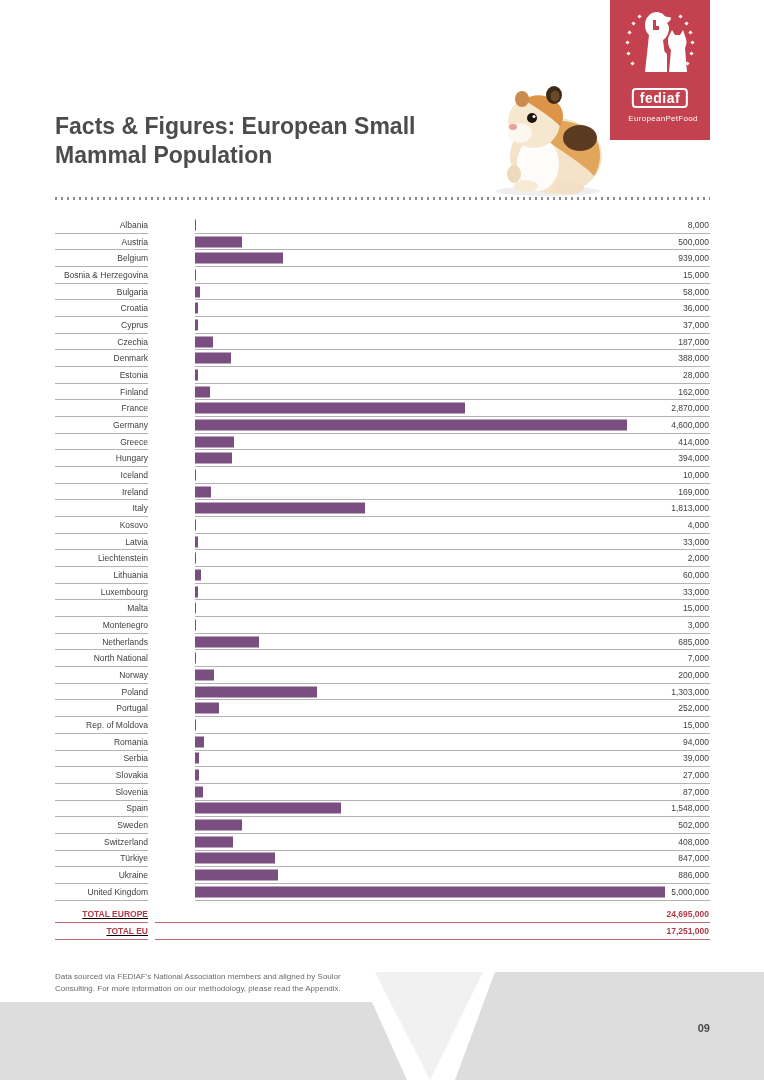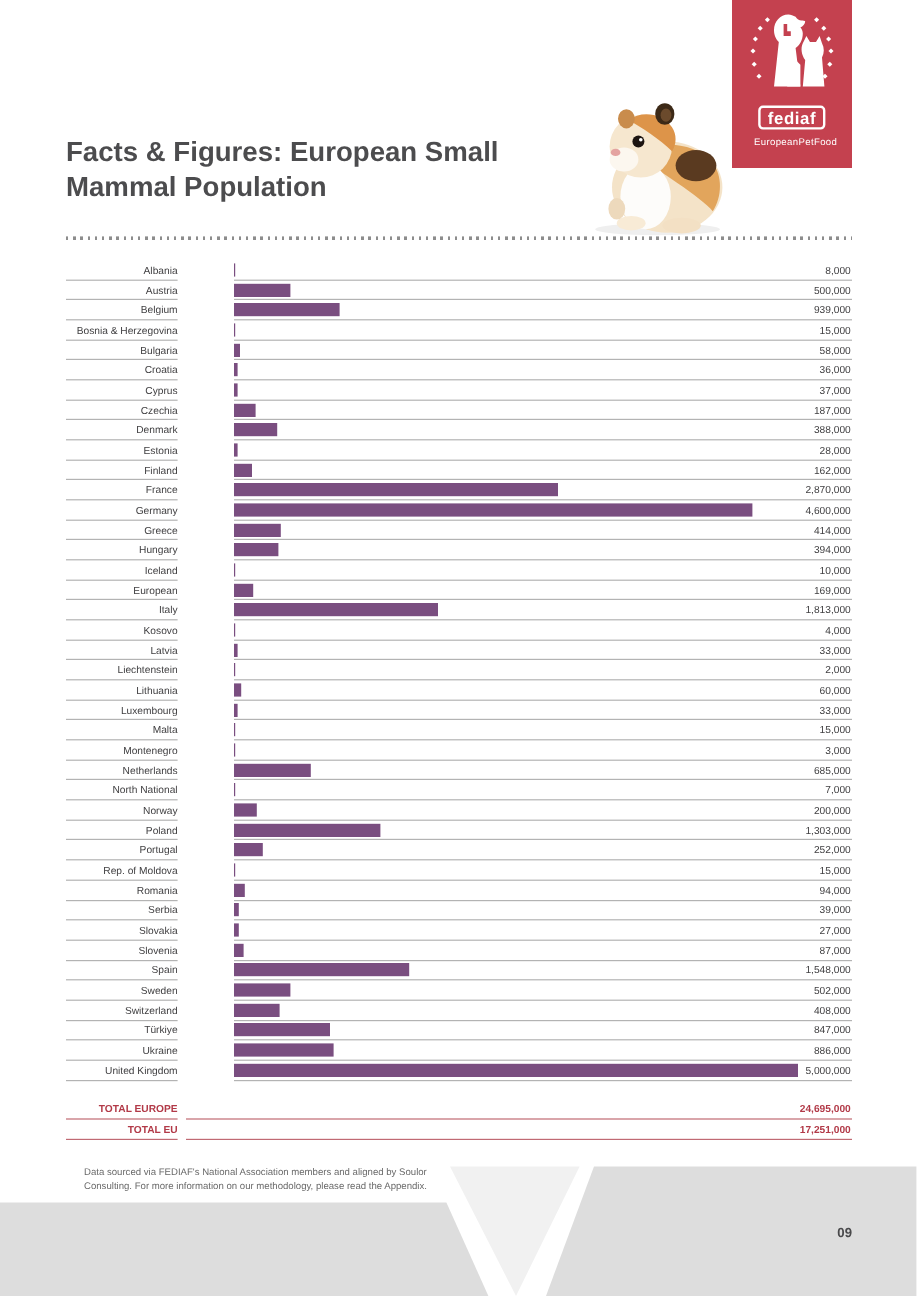--- a/index.html
+++ b/index.html
@@ -31,31 +31,31 @@
   .crow .lbl { width:93px; text-align:right; font-size:8.5px; color:#414042;
                border-bottom:1px solid #B3B3B3; display:flex; align-items:center;
                justify-content:flex-end; white-space:nowrap; }
   .crow .gap { width:7px; }
   .crow .plot { flex:1; position:relative; border-bottom:1px solid #B3B3B3;margin-left:40px; }
   .crow .bar { position:absolute; left:0; top:50%; transform:translateY(-50%); height:11px;
                background:#7A4E80; }
   .crow .val { position:absolute; right:1px; top:50%; transform:translateY(-50%);
                font-size:8.5px; color:#414042; }
 
-  .totals { margin-top:15px; }
+  .totals { margin-top:5px;text-decoration:underline; }
   .trow { display:flex; height:17.4px; }
   .trow .lbl { width:93px; text-align:right; font-size:8.5px; font-weight:bold; color:#B23A48;
                border-bottom:1px solid #C06A73; display:flex; align-items:center; justify-content:flex-end; }
   .trow .gap { width:7px; }
   .trow .plot { flex:1; position:relative; border-bottom:1px solid #C06A73; }
   .trow .val { position:absolute; right:1px; top:50%; transform:translateY(-50%);
                font-size:8.5px; font-weight:bold; color:#B23A48; }
 
   
-  .footnote { position:absolute; left:70px; top:971px; width:330px;
+  .footnote { position:absolute; left:55px; top:971px; width:330px;
               font-size:8px; line-height:11.5px; color:#6A6A6A; }
   .footer-shapes { position:absolute; left:0; top:960px; width:764px; height:120px; }
   .page-number { position:absolute; right:54px; top:1022px; font-size:11px; font-weight:bold; color:#49494B; }
 </style>
 </head>
 <body>
 
 <div class="page">
 
   <div class="logo-block">
@@ -247,21 +247,21 @@
         </div>
         <div class="crow">
           <div class="lbl">Iceland</div>
           <div class="gap"></div>
           <div class="plot">
             <div class="bar" style="width: 0.94px; background: rgb(122, 78, 128);"></div>
             <div class="val">10,000</div>
           </div>
         </div>
         <div class="crow">
-          <div class="lbl">European</div>
+          <div class="lbl">Ireland</div>
           <div class="gap"></div>
           <div class="plot">
             <div class="bar" style="width: 15.886px; background: rgb(122, 78, 128);"></div>
             <div class="val">169,000</div>
           </div>
         </div>
         <div class="crow">
           <div class="lbl">Italy</div>
           <div class="gap"></div>
           <div class="plot">

